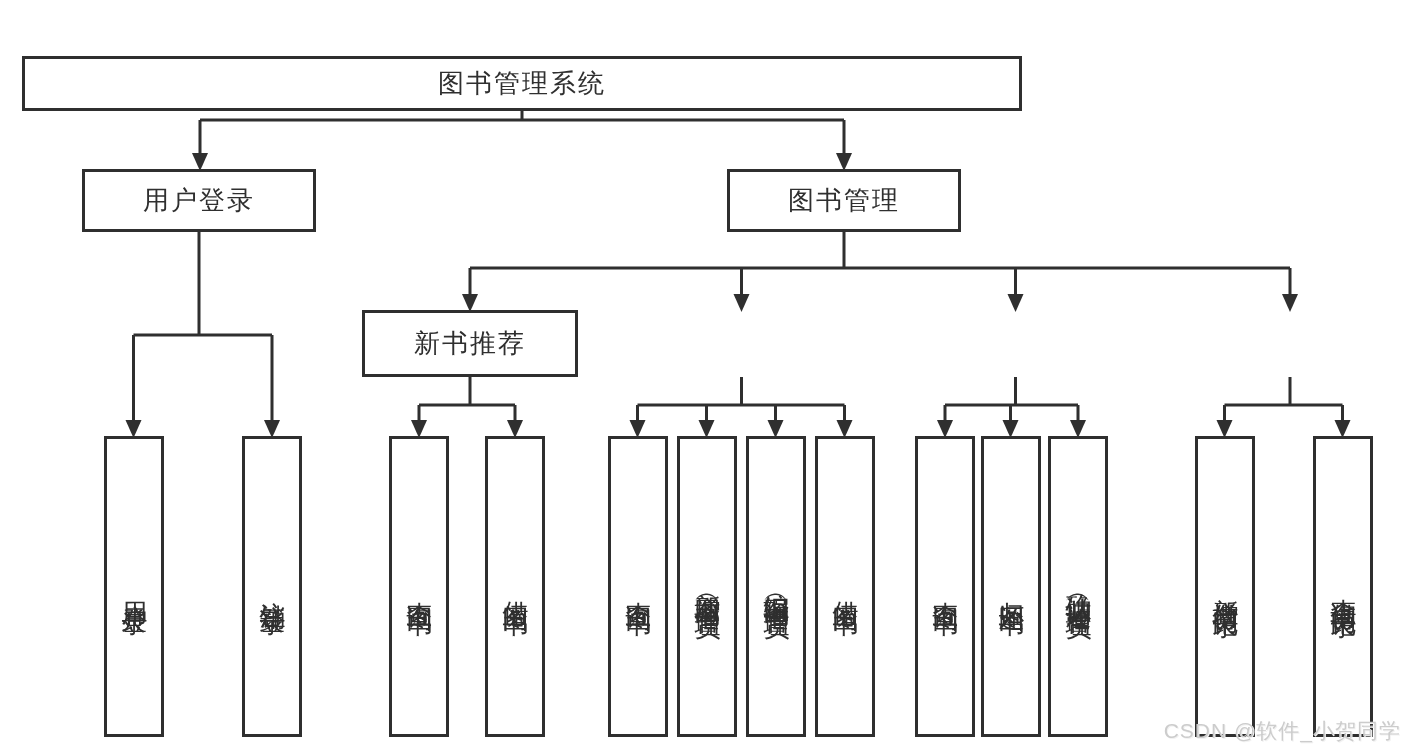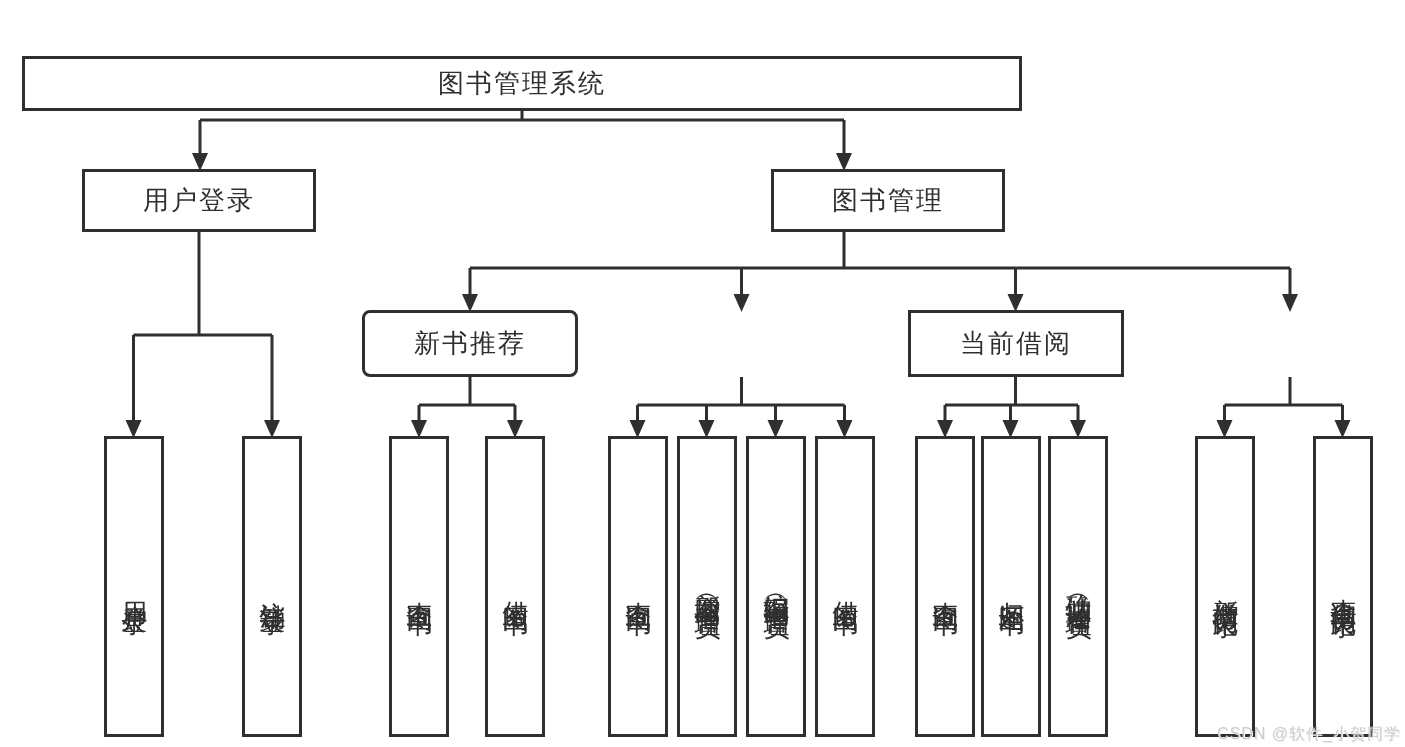--- a/index.html
+++ b/index.html
@@ -24,21 +24,21 @@
   }
   .root { left:22px; top:13px; width:1000px; height:55px;margin-top:43px; }
   .l2   { top:169px; width:234px; height:63px; }
   .l3   { top:310px; width:216px; height:67px; }
   .leaf {
     top:436px; width:60px; height:301px;
     writing-mode:vertical-rl; letter-spacing:3px; font-size:26px;
   }
   .watermark {
     position:absolute; right:4px; bottom:2px; z-index:5;
-    color:var(--watermark); font-size:16px; letter-spacing:1px;
+    color:var(--watermark); font-size:21px; letter-spacing:1px;
     text-shadow:1px 1px 0 #f2f2f2;
   }
 </style>
 </head>
 <body>
 
 <div class="stage">
 
   <svg class="connectors" width="1405" height="747" viewBox="0 0 1405 747">
 
@@ -75,24 +75,23 @@
     <polygon points="937,420 953,420 945,438"></polygon>
     <polygon points="1002.5,420 1018.5,420 1010.5,438"></polygon>
     <polygon points="1070,420 1086,420 1078,438"></polygon>
     <polygon points="1216.5,420 1232.5,420 1224.5,438"></polygon>
     <polygon points="1334.5,420 1350.5,420 1342.5,438"></polygon>
   </svg>
 
   <div class="box root">图书管理系统</div>
 
   <div class="box l2" style="left:82px;">用户登录</div>
-  <div class="box l2" style="left:727px;margin-left:44px;">图书管理</div>
+  <div class="box l2" style="left:727px;">图书管理</div>
 
-  <div class="box l3" style="left:362px;border-radius:8px;">新书推荐</div>
-  <div class="box l3" style="left:908px;">当前借阅</div>
+  <div class="box l3" style="left:362px;">新书推荐</div>
 
   <div class="box leaf" style="left:104px;">用户登录</div>
   <div class="box leaf" style="left:242px;">注销登录</div>
 
   <div class="box leaf" style="left:389px;">查询图书</div>
   <div class="box leaf" style="left:485px;">借阅图书</div>
 
   <div class="box leaf" style="left:608px;">查询图书</div>
   <div class="box leaf" style="left:677px;">新增图书（管理员）</div>
   <div class="box leaf" style="left:746px;">编辑图书（管理员）</div>

